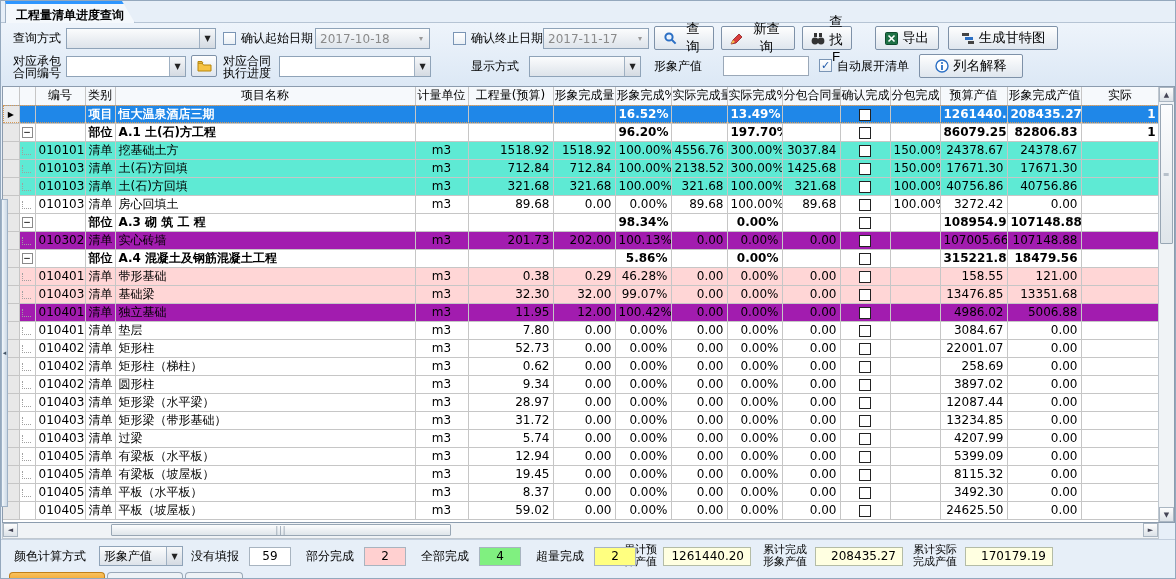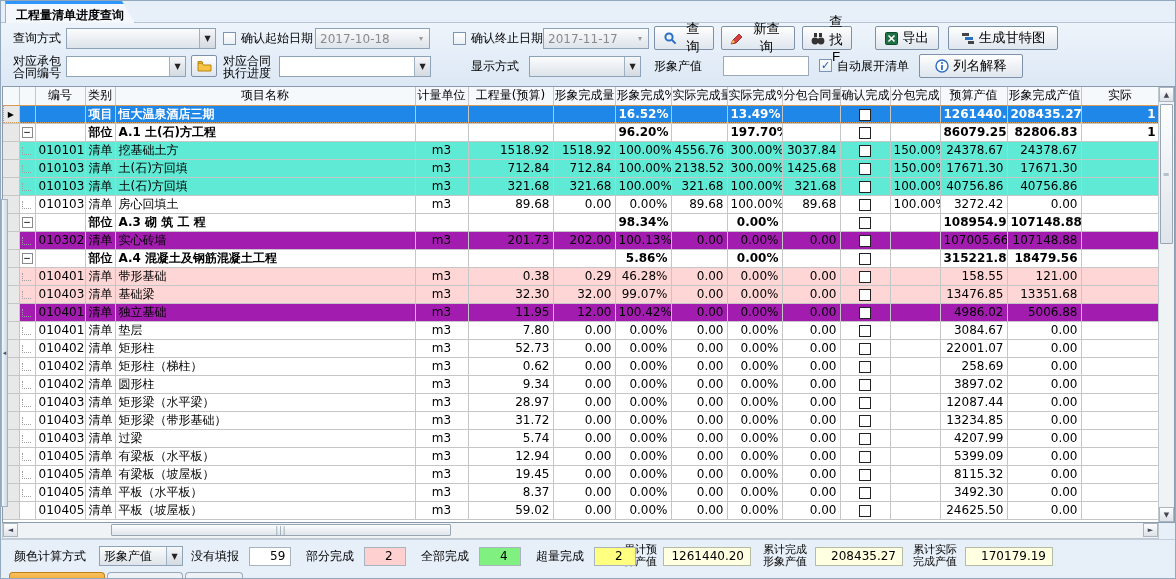--- a/index.html
+++ b/index.html
@@ -59,21 +59,21 @@
   .thumb { position:absolute; background:linear-gradient(#fcfdfe,#dfe5ea); border:1px solid #98a6b4; border-radius:1px; }
   .grip { position:absolute; left:50%; top:50%; transform:translate(-50%,-50%); color:#8897a6; font-size:8px; letter-spacing:1px; }
 
   
   .lsplit { position:absolute; left:0; top:198px; width:7px; height:308px; background:linear-gradient(90deg,#f2f7fb,#ccd9e6);
             border:1px solid #9fb2c6; font-size:7px; color:#456; display:flex; align-items:center; justify-content:center; }
 
   
   .footer { position:absolute; left:0; top:538px; width:100%; height:34px; background:#e7eff8; border-top:1px solid #c2cedd; }
   .fitem { position:absolute; top:7px; height:19px; line-height:19px; }
-  .countbox { position:absolute; top:7px; height:19px; width:42px; border:1px solid #a8b4c0; text-align:left; padding:0 20px; line-height:17px; }
+  .countbox { position:absolute; top:7px; height:19px; width:42px; border:1px solid #a8b4c0; text-align:center; padding:0 9px; line-height:17px; }
   .valbox { position:absolute; top:7px; height:19px; min-width:88px; border:1px solid #b4bca6; background:#ffffe1; text-align:right; padding:0 6px; line-height:17px; }
   .flbl2 { position:absolute; top:4px; white-space:pre-line; line-height:12px; font-size:11px; }
 
   
   .bstub { position:absolute; top:571px; height:12px; border:1px solid #9aa8b8; border-bottom:none; border-radius:4px 4px 0 0; background:#eef2f6; }
   .bstub.active { background:linear-gradient(#f9c25e,#ef9a1f); border-color:#c07f18; }
 
   .icon { display:inline-block; line-height:0; }
 </style>
 </head>

